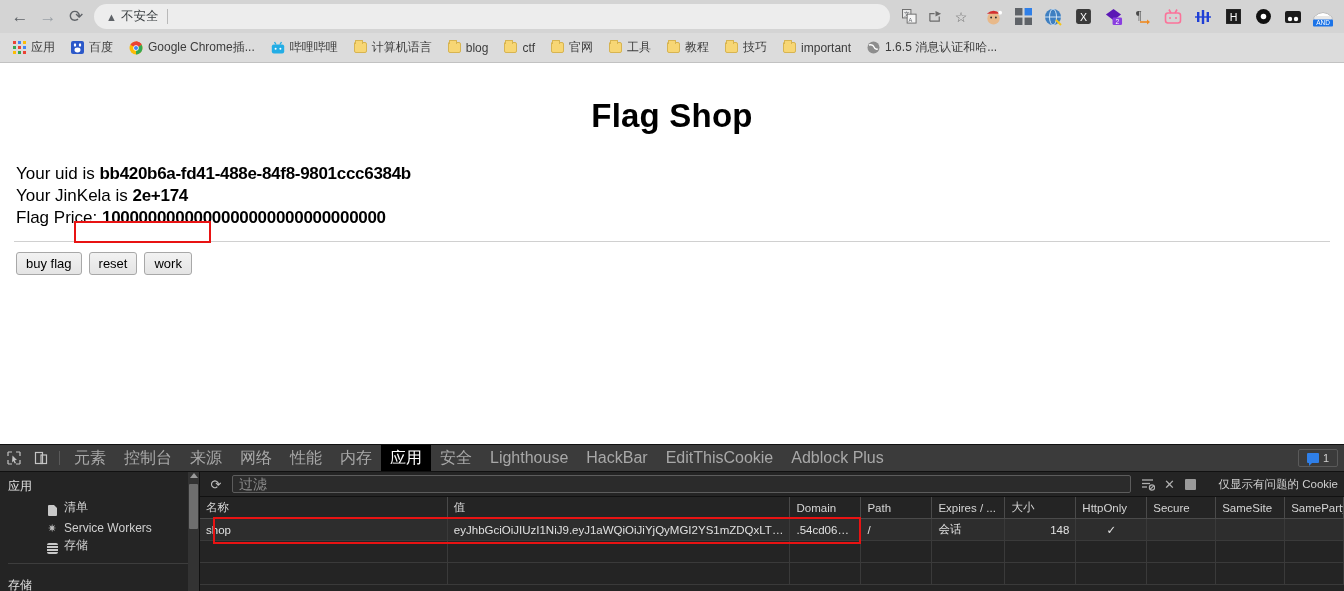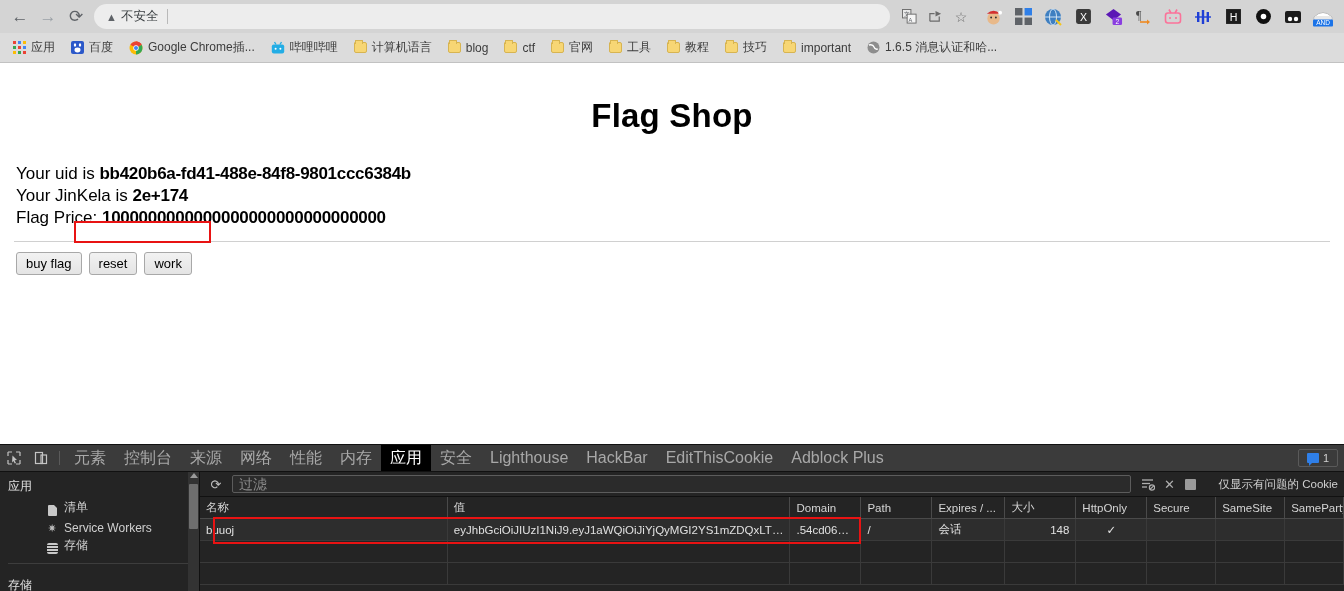--- a/index.html
+++ b/index.html
@@ -764,21 +764,21 @@
                 <th>Expires / ...</th>
                 <th>大小</th>
                 <th>HttpOnly</th>
                 <th>Secure</th>
                 <th>SameSite</th>
                 <th>SameParty</th>
               </tr>
             </thead>
             <tbody>
               <tr class="selected-row">
-                <td>buuoj</td>
+                <td>shop</td>
                 <td>eyJhbGciOiJIUzI1NiJ9.eyJ1aWQiOiJiYjQyMGI2YS1mZDQxLTQ...</td>
                 <td>.54cd06bf...</td>
                 <td>/</td>
                 <td>会话</td>
                 <td class="num">148</td>
                 <td class="check">✓</td>
                 <td></td>
                 <td></td>
                 <td></td>
               </tr>

